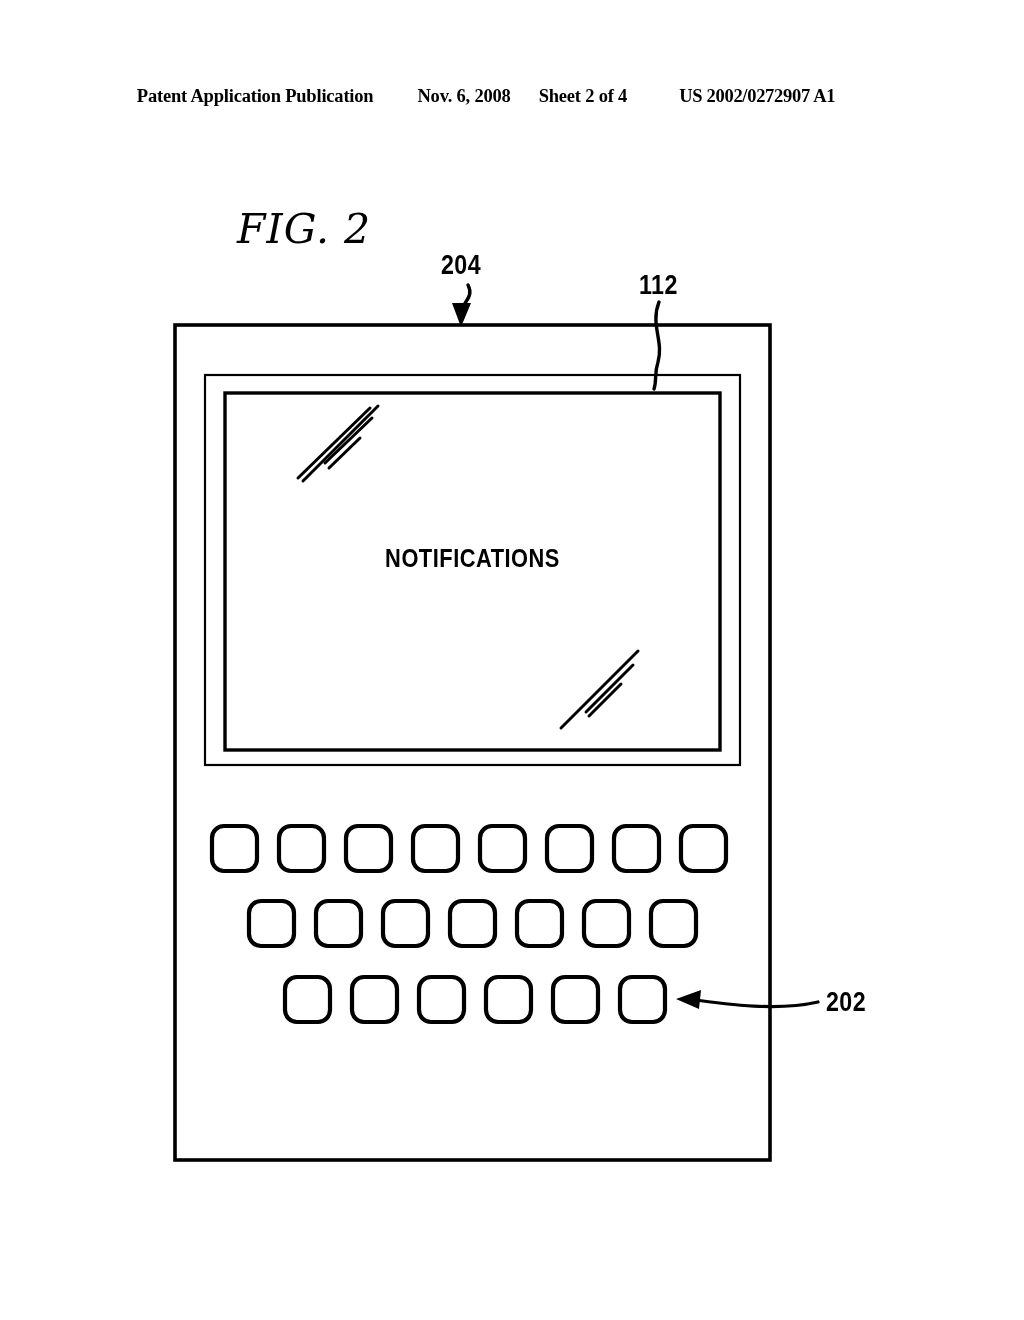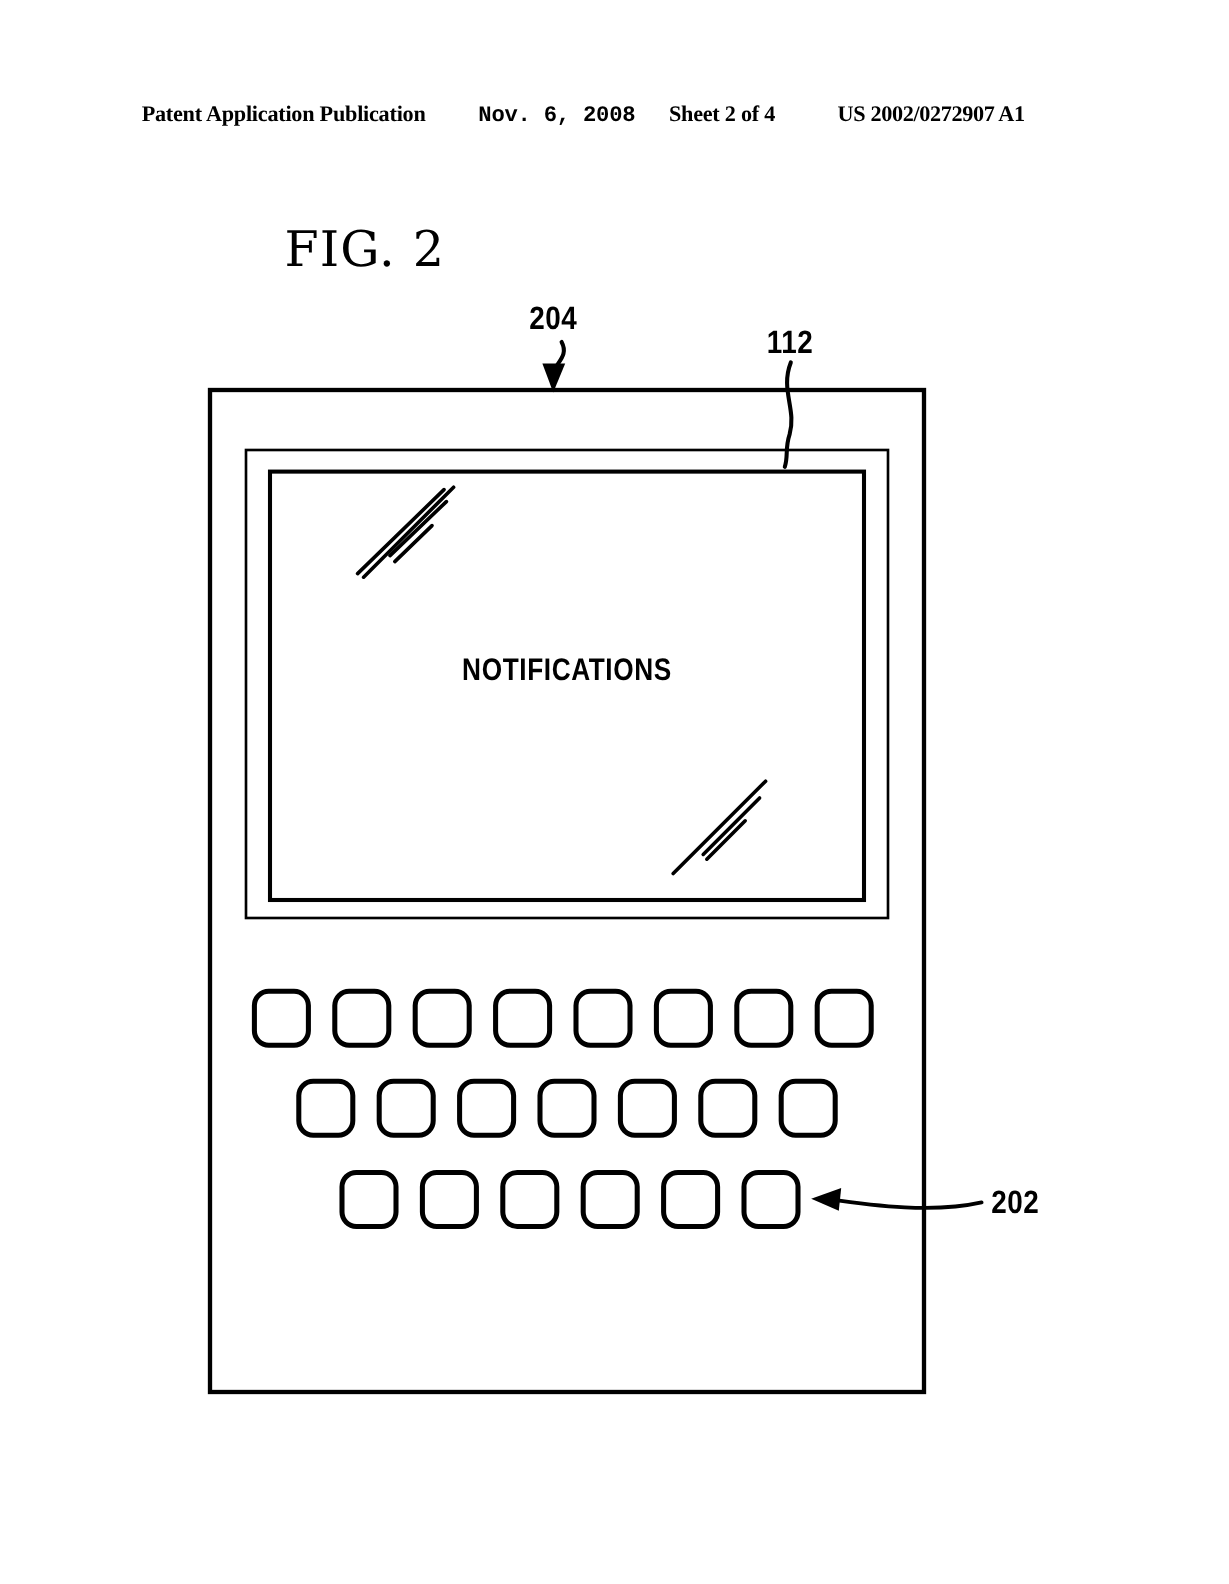--- a/index.html
+++ b/index.html
@@ -26,30 +26,31 @@
     display: flex;
     align-items: baseline;
     justify-content: center;
     font-family: "Liberation Serif", serif;
     font-weight: bold;
     font-size: 18.5px;
     letter-spacing: -0.2px;
     white-space: nowrap;
   }
   #page-header .hdr-pub   { margin-right: 44px; }
-  #page-header .hdr-date  { margin-right: 28px; font-family: Liberation Mono, monospace; }
+  #page-header .hdr-date  { margin-right: 28px; }
   #page-header .hdr-sheet { margin-right: 52px; }
   #page-header .hdr-num   { letter-spacing: -0.3px; }
 
   
   #fig-label {
     position: absolute;
     left: 237px;
-    top: 184px;
+    top: 205px;
     font-family: "DejaVu Serif", "Liberation Serif", serif;
+    font-style: italic;
     font-size: 41px;
     font-weight: 400;
     letter-spacing: 1px;
   }
 
   
   #figure-svg {
     position: absolute;
     left: 0;
     top: 0;

